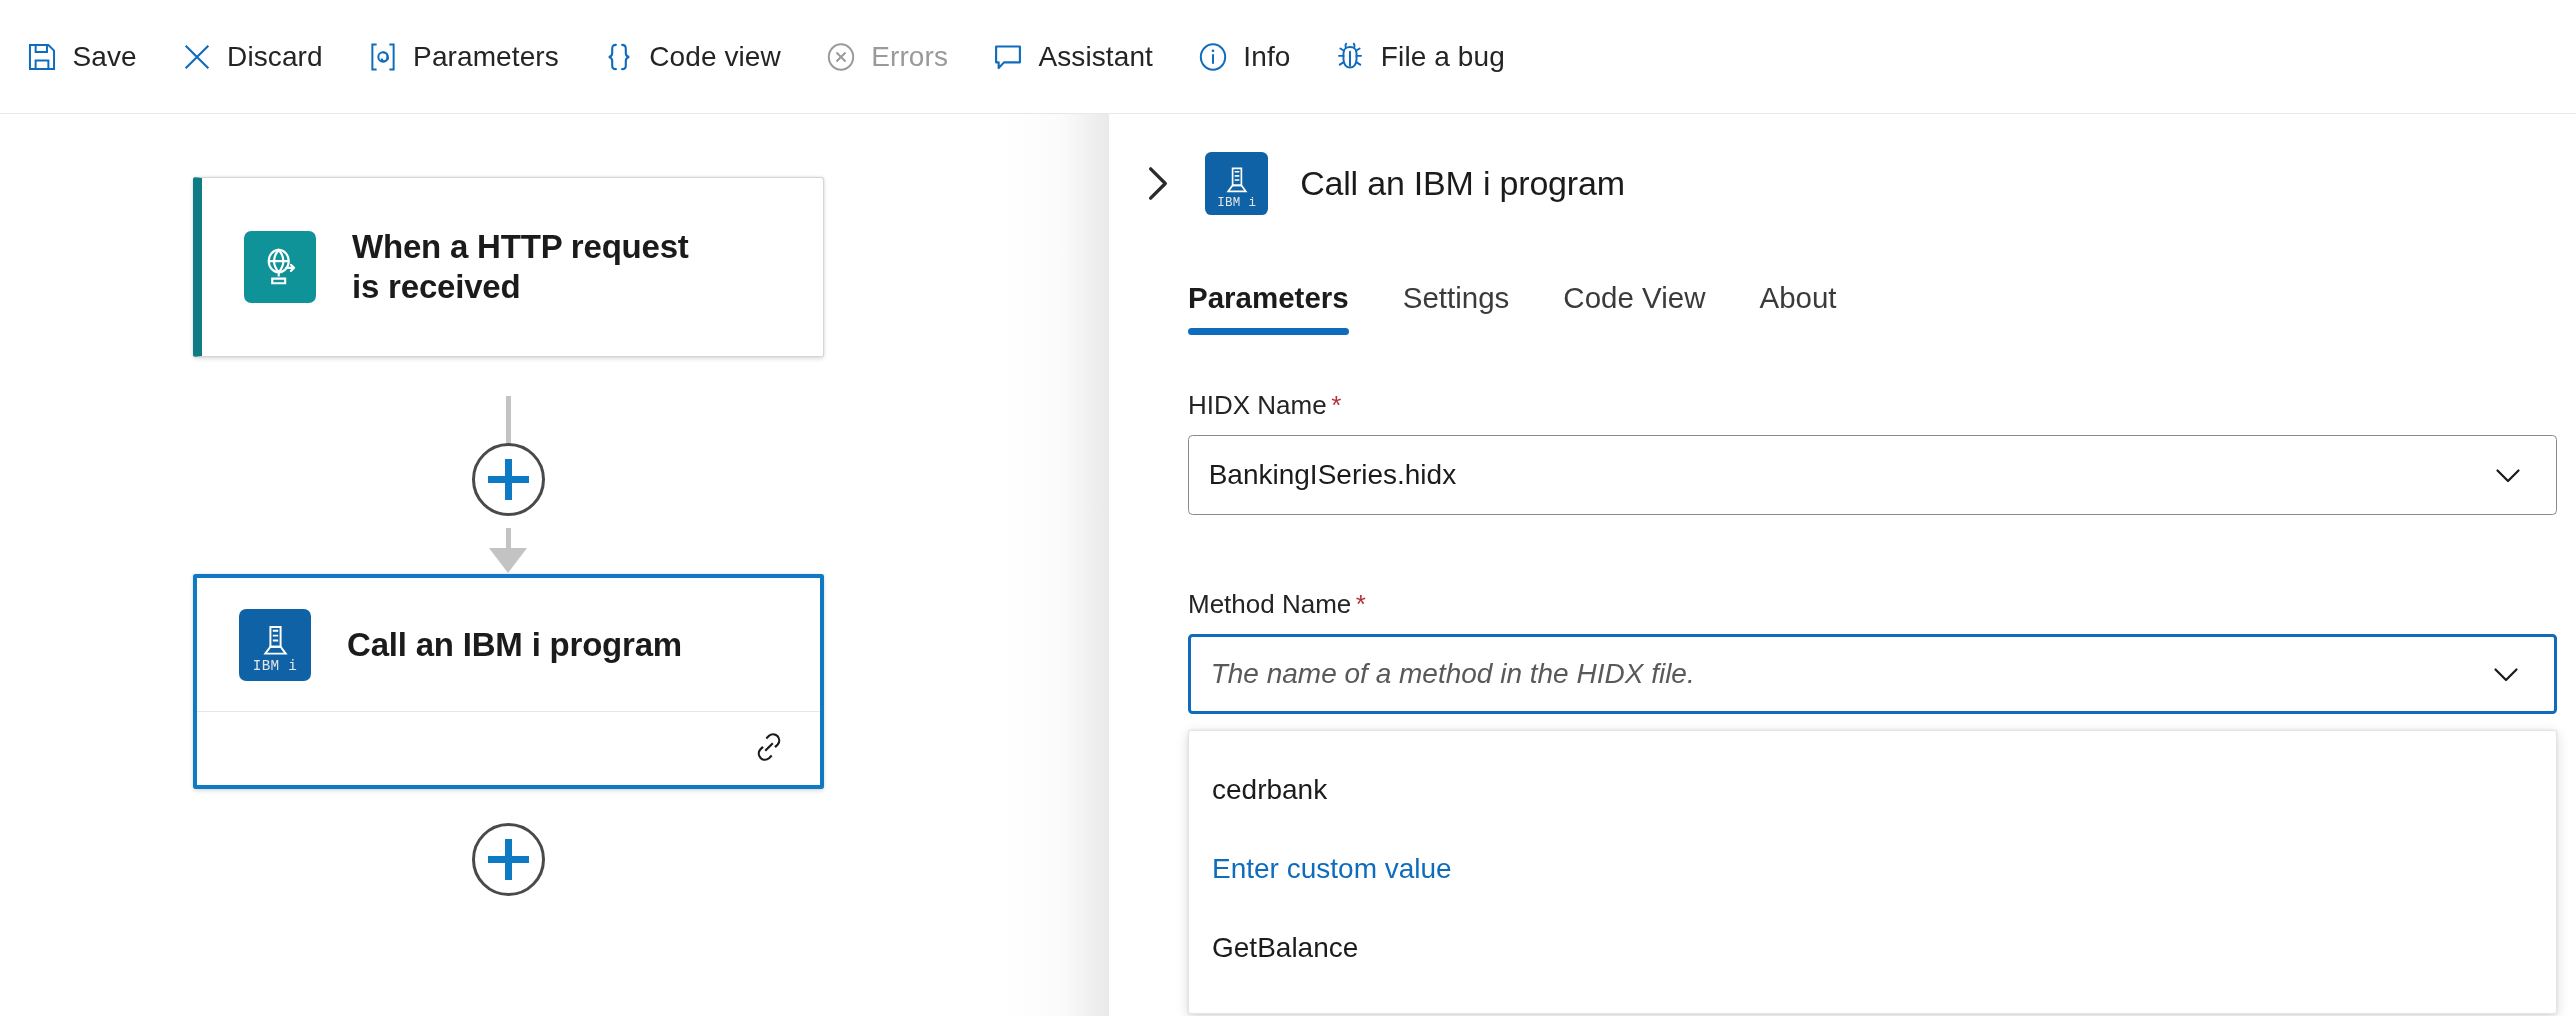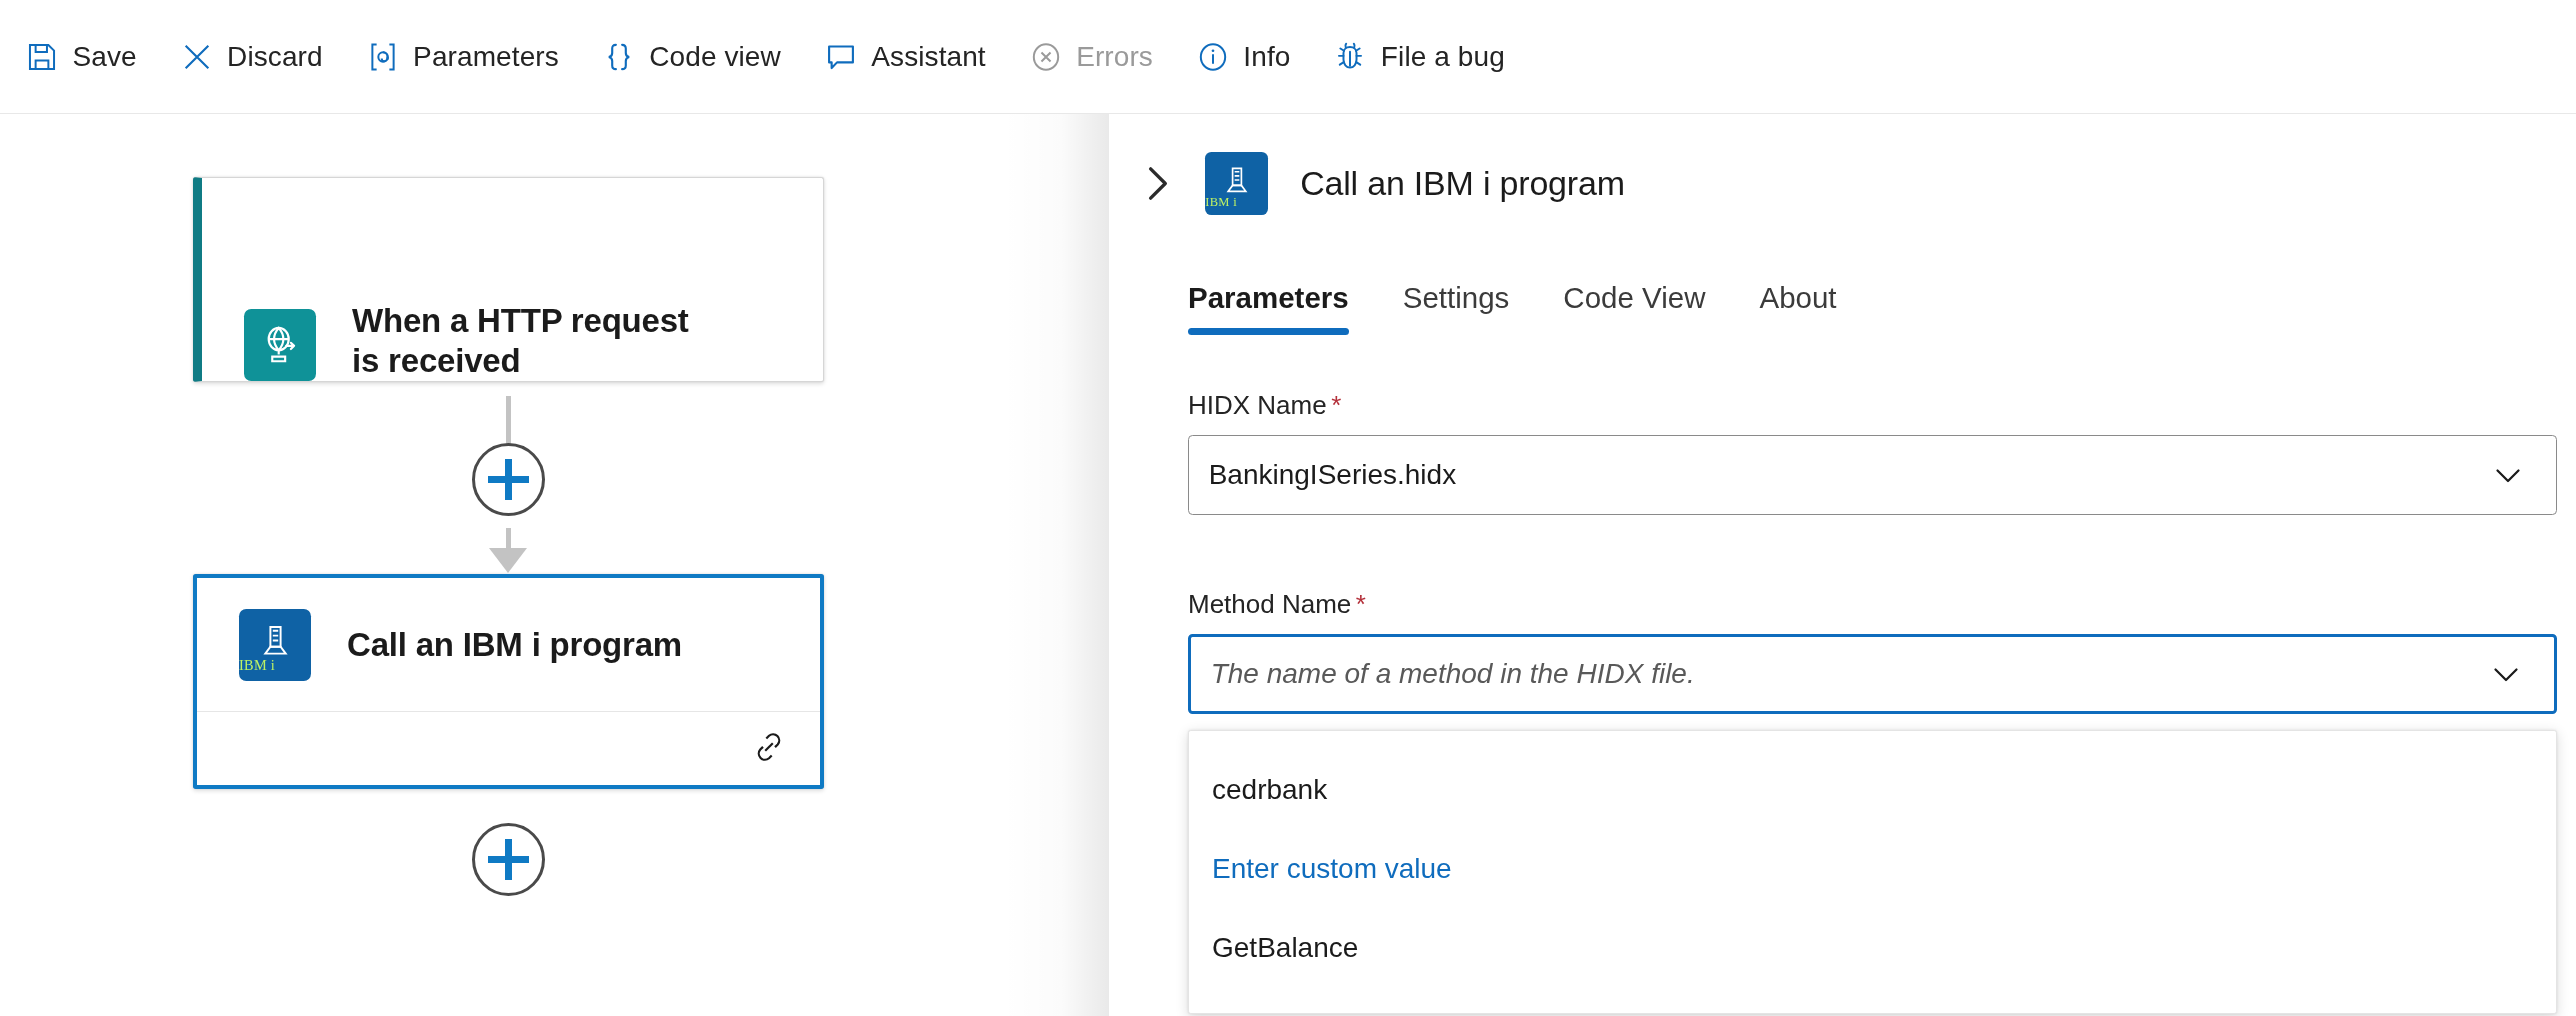--- a/index.html
+++ b/index.html
@@ -71,26 +71,26 @@
   }
 
   
   .node {
     position: absolute;
     background: #ffffff;
     border-radius: 2.7px;
   }
   .node-trigger {
     left: 193px; top: 63px;
-    width: 631px; height: 205px;
+    width: 631px; height: 180px;
     border: 0.9px solid #d6d6d6;
     border-left: 9px solid #0f7b84;
     box-shadow: 0 1.8px 4.5px rgba(0,0,0,0.13), 0 0 1.8px rgba(0,0,0,0.10);
     display: flex;
-    align-items: flex-end;
+    align-items: center;
   }
   .node-action {
     left: 193px; top: 460px;
     width: 631px; height: 215px;
     border: 4.5px solid #0f7ac4;
     box-shadow: 0 1.8px 4.5px rgba(0,0,0,0.13), 0 0 1.8px rgba(0,0,0,0.10);
   }
   .node-action-body {
     height: 134px;
     display: flex;
@@ -112,24 +112,25 @@
     flex: 0 0 auto;
     display: flex;
     align-items: center;
     justify-content: center;
   }
   .icon-trigger { background: #0f9298; }
   .icon-ibmi    { background: #0f62a5; position: relative; }
   .ibmi-tag {
     position: absolute;
     bottom: 6.3px; left: 0; right: 0;
-    color: #bef264;
+    text-align: center;
+    color: #e5e5e5;
     font-size: 14.3px;
     letter-spacing: 0.3px;
-    font-family: Liberation Serif, serif;
+    font-family: Liberation Mono, monospace;
   }
   .node-title {
     margin-left: 36px;
     font-size: 33px;
     line-height: 1.22;
     color: #1b1b1b;
     font-weight: 600;
     letter-spacing: -0.2px;
     padding-right: 21.5px;
   }
@@ -338,37 +339,37 @@
   <div class="tb-item">
     <span class="tb-icon">
       <svg viewBox="0 0 24 24" width="34" height="34" fill="none" stroke="#0f6cbd" stroke-width="1.5" stroke-linecap="round">
         <path d="M9.8 3.4c-2 0-2.6 1.1-2.6 2.6v3.1c0 1.6-.8 2.6-2.4 2.9 1.6.3 2.4 1.3 2.4 2.9v3.1c0 1.5.6 2.6 2.6 2.6"></path>
         <path d="M14.2 3.4c2 0 2.6 1.1 2.6 2.6v3.1c0 1.6.8 2.6 2.4 2.9-1.6.3-2.4 1.3-2.4 2.9v3.1c0 1.5-.6 2.6-2.6 2.6"></path>
       </svg>
     </span>
     <span class="tb-label">Code view</span>
   </div>
 
-  <div class="tb-item">
-    <span class="tb-icon">
-      <svg viewBox="0 0 24 24" width="34" height="34" fill="none" stroke="#0f6cbd" stroke-width="1.5" stroke-linejoin="round">
-        <path d="M3.6 4.6h16.8v11.2H9.2L5.4 19.8v-4H3.6z"></path>
-      </svg>
-    </span>
-    <span class="tb-label">Assistant</span>
-  </div>
-
   <div class="tb-item disabled">
     <span class="tb-icon">
       <svg viewBox="0 0 24 24" width="34" height="34" fill="none" stroke="#9a9a9a" stroke-width="1.4">
         <ellipse cx="12" cy="12" rx="8.6" ry="9"></ellipse>
         <path d="M8.8 8.8 L15.2 15.2 M15.2 8.8 L8.8 15.2"></path>
       </svg>
     </span>
     <span class="tb-label">Errors</span>
+  </div>
+
+  <div class="tb-item">
+    <span class="tb-icon">
+      <svg viewBox="0 0 24 24" width="34" height="34" fill="none" stroke="#0f6cbd" stroke-width="1.5" stroke-linejoin="round">
+        <path d="M3.6 4.6h16.8v11.2H9.2L5.4 19.8v-4H3.6z"></path>
+      </svg>
+    </span>
+    <span class="tb-label">Assistant</span>
   </div>
 
   <div class="tb-item">
     <span class="tb-icon">
       <svg viewBox="0 0 24 24" width="34" height="34" fill="none" stroke="#0f6cbd" stroke-width="1.4">
         <ellipse cx="12" cy="12" rx="8.6" ry="9"></ellipse>
         <path d="M12 10.6v5.6" stroke-linecap="round"></path>
         <circle cx="12" cy="7.6" r="0.95" fill="#0f6cbd" stroke="none"></circle>
       </svg>
     </span>

